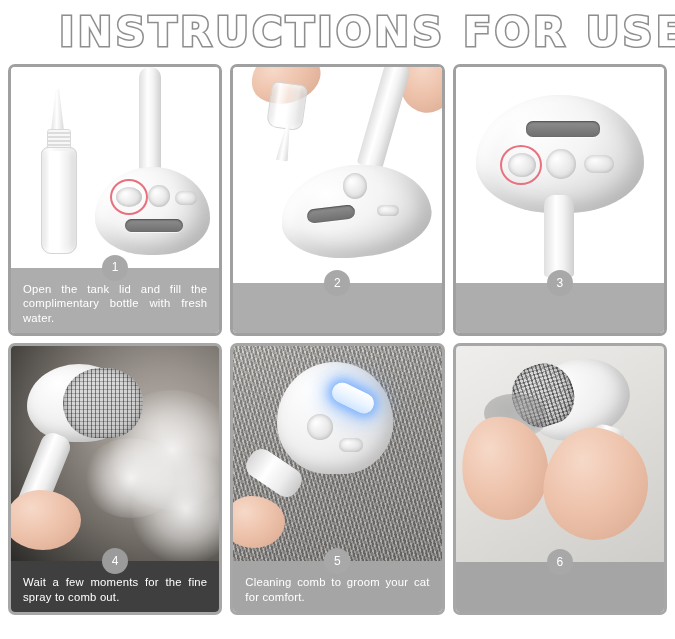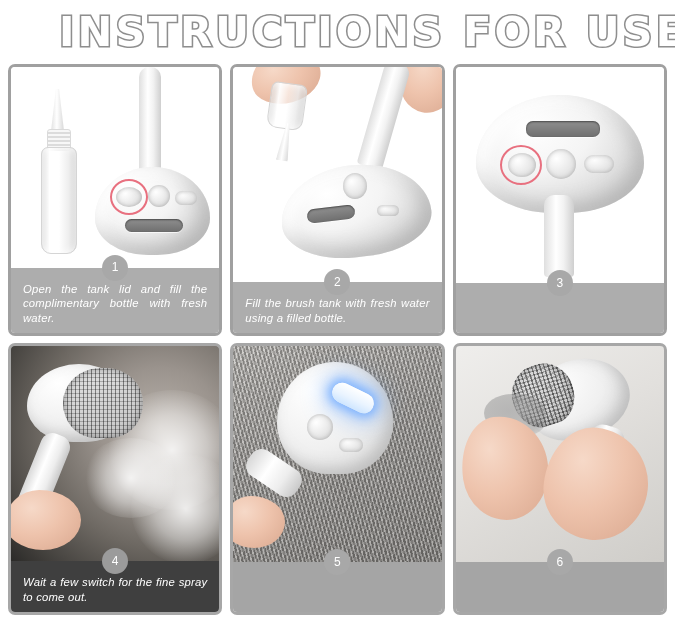--- a/index.html
+++ b/index.html
@@ -77,21 +77,21 @@
     flex: 0 0 auto;
     padding: 14px 12px 8px 12px;
     min-height: 50px;
     box-sizing: border-box;
     color: #ffffff;
     font-size: 11.3px;
     line-height: 14.5px;
     text-align: justify;
     letter-spacing: .2px;
   }
-  .caption .ctext { display: block; font-style: italic; }
+  .caption .ctext { display: block; }
   .cap-light { background: #adadad; }
   .cap-dark  { background: #3f3f3f; }
   .cap-mid   { background: #a5a5a5; }
 
   
   .badge {
     position: absolute;
     left: 50%;
     top: -13px;
     transform: translateX(-50%);
@@ -271,21 +271,20 @@
       <div class="bottle-body" style="left:36px; top:16px; width:34px; height:44px; transform:rotate(8deg);"></div>
       <div class="bottle-tip" style="left:46px; top:56px; width:12px; height:38px; transform:rotate(10deg);"></div>
       <div class="neck" style="left:138px; top:-6px; width:26px; height:108px; transform:rotate(16deg);"></div>
       <div class="bulb" style="left:48px; top:98px; width:150px; height:92px; transform:rotate(-6deg);"></div>
       <div class="btn-round" style="left:110px; top:106px; width:24px; height:26px;"></div>
       <div class="vent" style="left:74px; top:140px; width:48px; height:14px; transform:rotate(-7deg);"></div>
       <div class="btn-pill" style="left:144px; top:138px; width:22px; height:11px;"></div>
     </div>
     <div class="caption cap-light">
       <span class="badge">2</span>
-      <span class="ctext">Fill the brush tank with fresh water using a filled bottle.</span>
     </div>
   </div>
 
   <div class="panel framed">
     <div class="photo">
       <div class="bulb" style="left:20px; top:28px; width:168px; height:118px;"></div>
       <div class="vent" style="left:70px; top:54px; width:74px; height:16px;"></div>
       <div class="btn-round" style="left:52px;  top:86px; width:28px; height:24px;"></div>
       <div class="btn-round" style="left:90px;  top:82px; width:30px; height:30px;"></div>
       <div class="btn-pill" style="left:128px; top:88px; width:30px; height:18px;"></div>
@@ -303,36 +302,37 @@
       <div class="mist" style="left:96px;  top:44px;  width:130px; height:120px;"></div>
       <div class="mist" style="left:120px; top:108px; width:110px; height:110px;"></div>
       <div class="mist" style="left:72px;  top:92px;  width:96px;  height:80px;"></div>
       <div class="shell" style="left:16px; top:18px; width:104px; height:78px;"></div>
       <div class="brush-head" style="left:52px; top:22px; width:80px; height:70px;"></div>
       <div class="handle" style="left:18px; top:86px; width:30px; height:84px; transform:rotate(22deg);"></div>
       <div class="hand" style="left:-6px; top:144px; width:76px; height:60px;"></div>
     </div>
     <div class="caption cap-dark">
       <span class="badge">4</span>
-      <span class="ctext">Wait a few switch for the fine spray to come out.</span>
+      <span class="ctext">Wait a few moments for the fine spray to comb out.</span>
     </div>
   </div>
 
   <div class="panel bleed">
     <div class="photo">
       <div class="bg-fur"></div>
       <div class="shell" style="left:44px; top:16px; width:116px; height:112px;"></div>
       <div class="led" style="left:98px; top:42px; width:44px; height:20px; transform:rotate(26deg);"></div>
       <div class="btn-round" style="left:74px; top:68px; width:26px; height:26px;"></div>
       <div class="btn-pill" style="left:106px; top:92px; width:24px; height:14px;"></div>
       <div class="handle" style="left:12px; top:112px; width:58px; height:30px; transform:rotate(34deg);"></div>
       <div class="hand" style="left:-10px; top:150px; width:62px; height:52px;"></div>
     </div>
     <div class="caption cap-mid">
       <span class="badge">5</span>
+      <span class="ctext">Cleaning comb to groom your cat for comfort.</span>
     </div>
   </div>
 
   <div class="panel bleed">
     <div class="photo">
       <div class="bg-studio"></div>
       <div class="shell" style="left:70px; top:14px; width:104px; height:78px; transform:rotate(-18deg);"></div>
       <div class="brush-head" style="left:56px; top:18px; width:62px; height:62px; transform:rotate(-18deg);"></div>
       <div class="hair-tuft" style="left:28px; top:48px; width:62px; height:42px;"></div>
       <div class="handle" style="left:122px; top:78px; width:34px; height:104px; transform:rotate(18deg);"></div>

